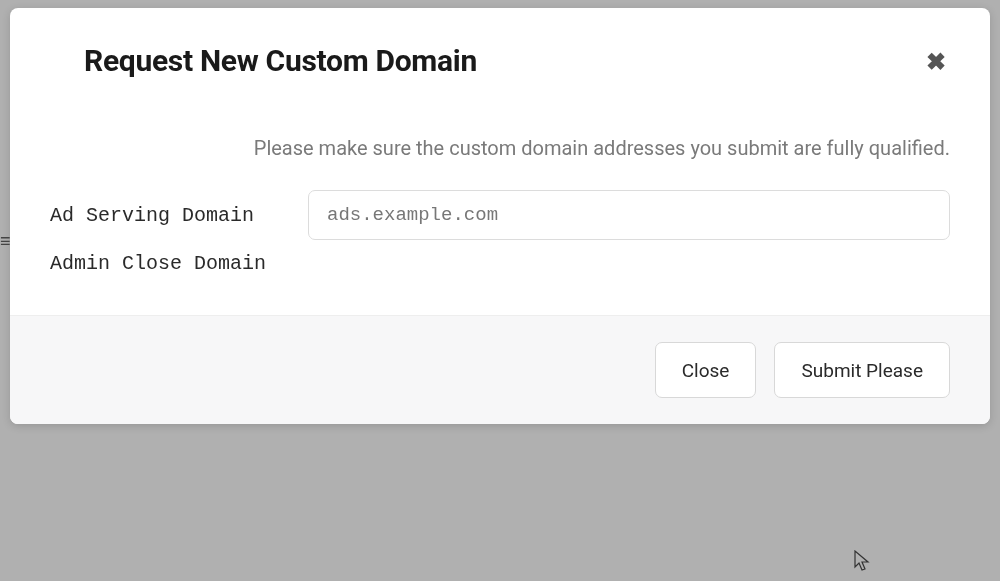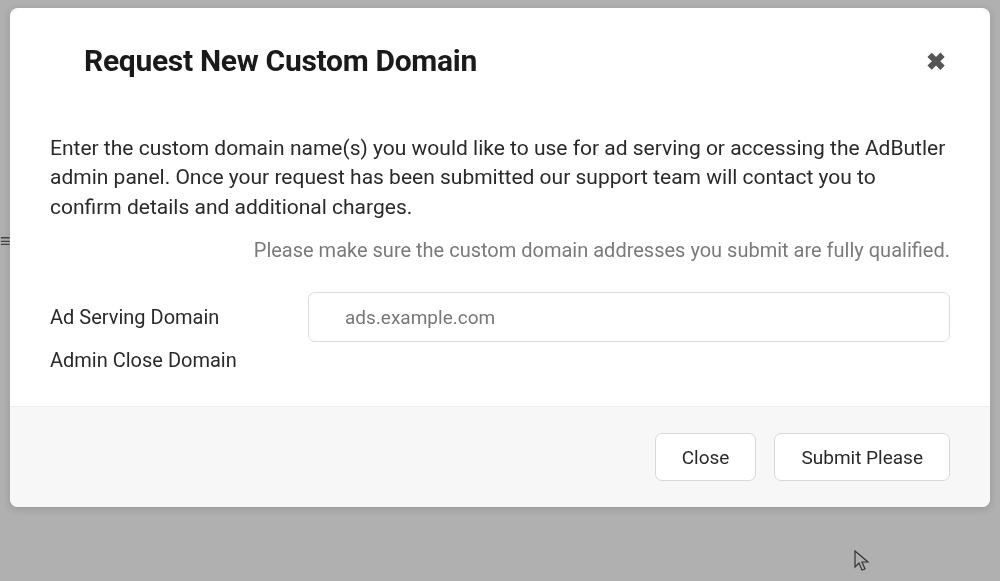--- a/index.html
+++ b/index.html
@@ -58,52 +58,53 @@
     .note {
       font-size: 20px;
       color: #7a7a7a;
       line-height: 1.4;
       margin-bottom: 28px;
       text-align: right;
     }
     .form-row {
       display: flex;
       align-items: center;
-      margin-bottom: 6px;
+      margin-bottom: 12px;
+      font-family: Liberation Mono, monospace;
     }
     .form-label {
       width: 258px;
       font-size: 20px;
       color: #2a2a2a;
       flex-shrink: 0;
     }
     .form-input {
       flex: 1;
       height: 50px;
       border: 1px solid #dcdcdc;
       border-radius: 7px;
-      padding: 0 36px;
+      padding: 0 18px;
       font-size: 19px;
       color: #2a2a2a;
       outline: none;
       font-family: inherit;
     }
     .form-input::placeholder {
       color: #777;
     }
     .modal-footer {
       background: #f7f7f8;
       border-top: 1px solid #eee;
       padding: 26px 40px;
       display: flex;
       justify-content: flex-end;
       gap: 18px;
     }
     .btn {
-      height: 48px;
+      height: 56px;
       border: 1px solid #d8d8d8;
       background: #ffffff;
       border-radius: 7px;
       padding: 0 26px;
       font-size: 19px;
       color: #2a2a2a;
       cursor: pointer;
       font-family: inherit;
       text-align: right;
     }
@@ -128,21 +129,20 @@
 <body>
 
 <div class="hamburger">≡</div>
 
 <div class="modal">
   <div class="modal-body">
     <div class="modal-header">
       <h1 class="modal-title">Request New Custom Domain</h1>
       <span class="close-icon">✖</span>
     </div>
-    <p class="description">Enter the custom domain name(s) you would like to use for ad serving or accessing the AdButler admin panel. Once your request has been submitted our support team will contact you to confirm details and additional charges.</p>
     <p class="note">Please make sure the custom domain addresses you submit are fully qualified.</p>
 
     <div class="form-row">
       <label class="form-label">Ad Serving Domain</label>
       <input type="text" class="form-input" placeholder="ads.example.com" style="">
     </div>
 
     <div class="form-row">
       <label class="form-label">Admin Close Domain</label>
     </div>

